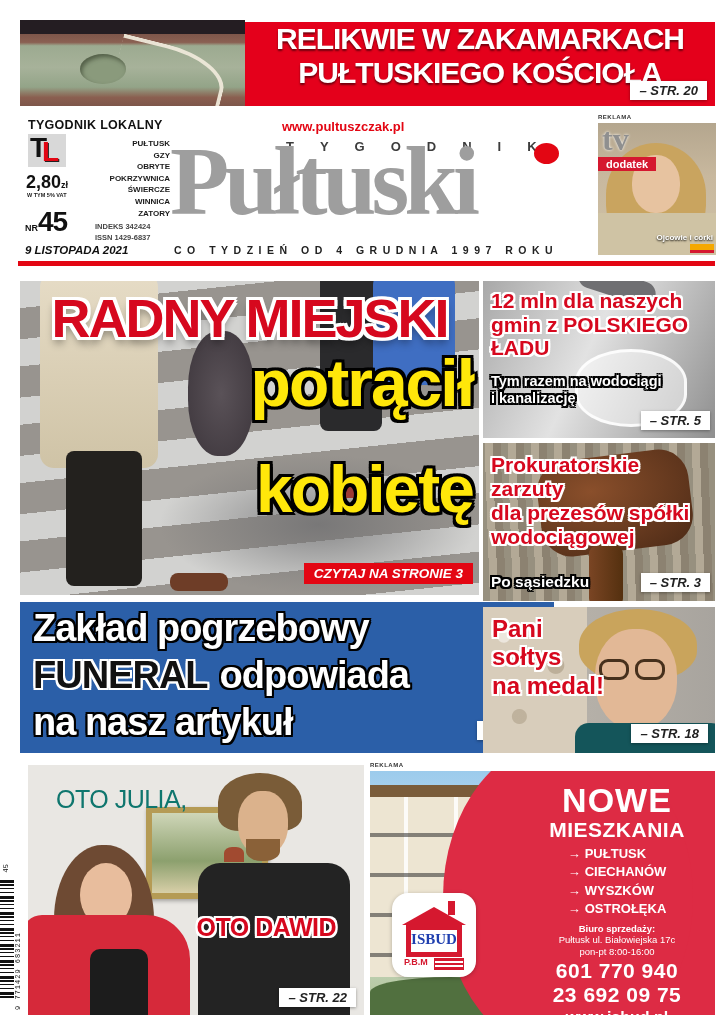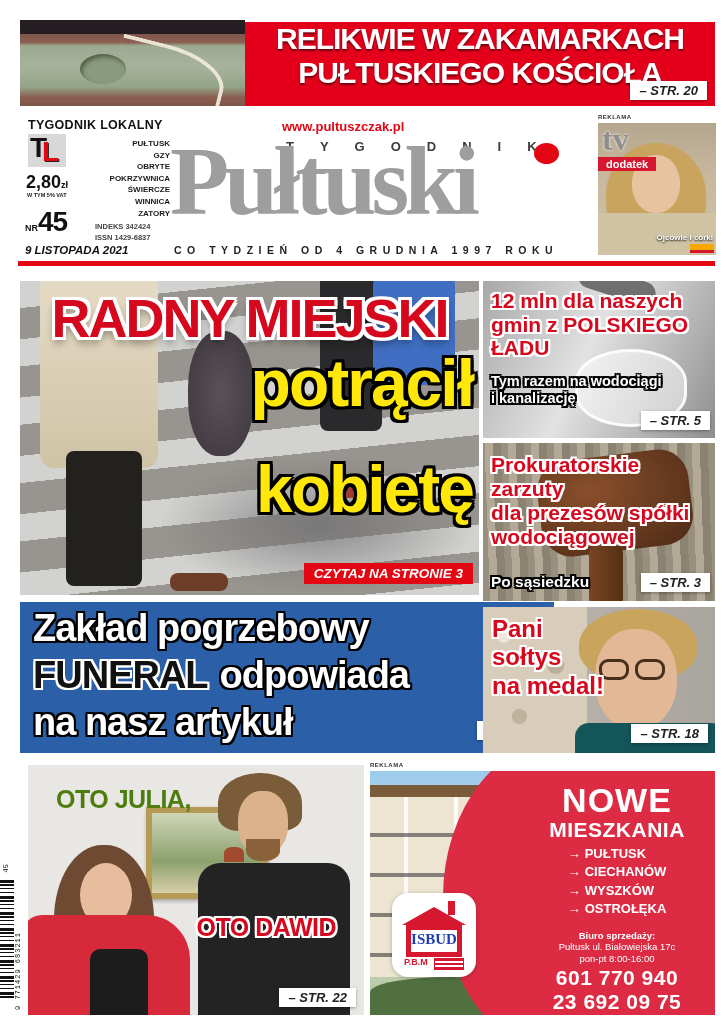--- a/index.html
+++ b/index.html
@@ -122,40 +122,40 @@
   .cj-painting { position:absolute; left:118px; top:42px; width:122px; height:92px; border:6px solid #b59b55; background:linear-gradient(180deg,#cfd6b8,#8ca06e 60%,#d8cfa8); box-shadow:1px 2px 4px rgba(0,0,0,.3); }
   .cj-roof { position:absolute; left:72px; top:34px; width:20px; height:15px; background:#a14a30; border-radius:40% 40% 0 0; }
   .cj-hair-f { position:absolute; left:26px; top:80px; width:100px; height:155px; background:#6e4a33; border-radius:48% 48% 28% 28%; }
   .cj-face-f { position:absolute; left:52px; top:98px; width:52px; height:64px; background:#e8bd9d; border-radius:50%; }
   .cj-blazer { position:absolute; left:-6px; bottom:-6px; width:168px; height:106px; background:#d6293a; border-radius:20px 44px 0 0; }
   .cj-black-f { position:absolute; left:62px; bottom:0; width:58px; height:66px; background:#1c1c1c; border-radius:10px 10px 0 0; }
   .cj-hair-m { position:absolute; right:62px; top:8px; width:84px; height:58px; background:#7a5c38; border-radius:50% 50% 25% 25%; }
   .cj-face-m { position:absolute; right:76px; top:26px; width:50px; height:64px; background:#dbb28c; border-radius:45%; }
   .cj-beard { position:absolute; right:84px; top:74px; width:34px; height:22px; background:#8a6138; border-radius:0 0 45% 45%; }
   .cj-shirt { position:absolute; right:14px; bottom:0; width:152px; height:152px; background:#232323; border-radius:22px 22px 0 0; }
-  .cj-label1 { position:absolute; left:28px; top:20px; font-size:25px; font-weight:bold; color:#4d7c0f; letter-spacing:-.5px; }
+  .cj-label1 { position:absolute; left:28px; top:20px; font-size:25px; font-weight:normal; color:#0f766e; letter-spacing:-.5px; }
   .cj-label2 { position:absolute; right:28px; top:148px; font-size:25px; font-weight:bold; color:#d6081e; letter-spacing:-.5px; }
   .cj-badge { position:absolute; right:8px; bottom:8px; }
 
   
   .ad-reklama { left:370px; top:762px; }
   .ad { left:370px; top:771px; width:345px; height:244px; overflow:hidden;
     background:linear-gradient(180deg,#9ccbec 0%,#cfe3f2 45%,#b9cba6 88%,#9db98f 100%); }
   .ad-bldg { position:absolute; left:-12px; top:26px; width:205px; height:180px; background:#ede5d2;
     background-image:repeating-linear-gradient(180deg,transparent 0 36px,rgba(45,45,45,.55) 36px 40px),repeating-linear-gradient(90deg,transparent 0 46px,rgba(255,255,255,.85) 46px 50px); box-shadow:0 -12px 0 #7a5c3a; }
   .ad-bush { position:absolute; left:0; bottom:0; width:58%; height:38px; background:#51703f; border-radius:40% 60% 0 0; }
   .ad-red { position:absolute; right:0; top:0; width:200px; height:100%; background:#dd2b44; }
   .ad-red::before { content:""; position:absolute; left:-72px; top:-34px; width:250px; height:320px; background:#dd2b44; border-radius:50%; }
   .ad-text { position:absolute; right:6px; top:12px; width:184px; color:#fff; text-align:center; }
   .ad-t1 { font-size:34px; font-weight:bold; letter-spacing:1px; line-height:1; }
   .ad-t2 { font-size:21px; font-weight:bold; letter-spacing:.5px; line-height:1.2; }
   .ad-locs { display:inline-block; text-align:left; margin-top:3px; }
   .ad-loc { font-size:13px; font-weight:bold; line-height:1.4; }
   .ad-loc .arr { margin-right:4px; }
-  .ad-office { font-size:9.5px; font-weight:bold; margin-top:12px; }
+  .ad-office { font-size:9.5px; font-weight:bold; margin-top:5px; }
   .ad-addr, .ad-hours { font-size:9.5px; line-height:1.3; }
   .ad-phone { font-size:21px; font-weight:bold; line-height:1.15; letter-spacing:.5px; }
   .ad-web { font-size:16px; font-weight:bold; margin-top:2px; }
   .isbud-logo { position:absolute; left:22px; top:122px; width:84px; height:84px; background:#fff; border-radius:16px; box-shadow:0 1px 4px rgba(0,0,0,.25); }
   .il-chimney { position:absolute; left:56px; top:8px; width:7px; height:14px; background:#d5182f; }
   .il-roof { position:absolute; left:10px; top:14px; width:0; height:0; border-left:32px solid transparent; border-right:32px solid transparent; border-bottom:18px solid #d5182f; }
   .il-body { position:absolute; left:14px; top:32px; width:56px; height:32px; border:5px solid #d5182f; }
   .il-name { position:absolute; left:0; top:38px; width:84px; text-align:center; font-family:"Liberation Serif", serif; font-size:15px; font-weight:bold; color:#1f3faf; }
   .il-sub { position:absolute; left:12px; top:64px; font-size:9px; font-weight:bold; color:#d5182f; }
   .il-bricks { position:absolute; left:42px; top:65px; width:30px; height:12px; background:repeating-linear-gradient(180deg,#d5182f 0 2px,#fff 2px 4px),#fff; border:1px solid #d5182f; }

